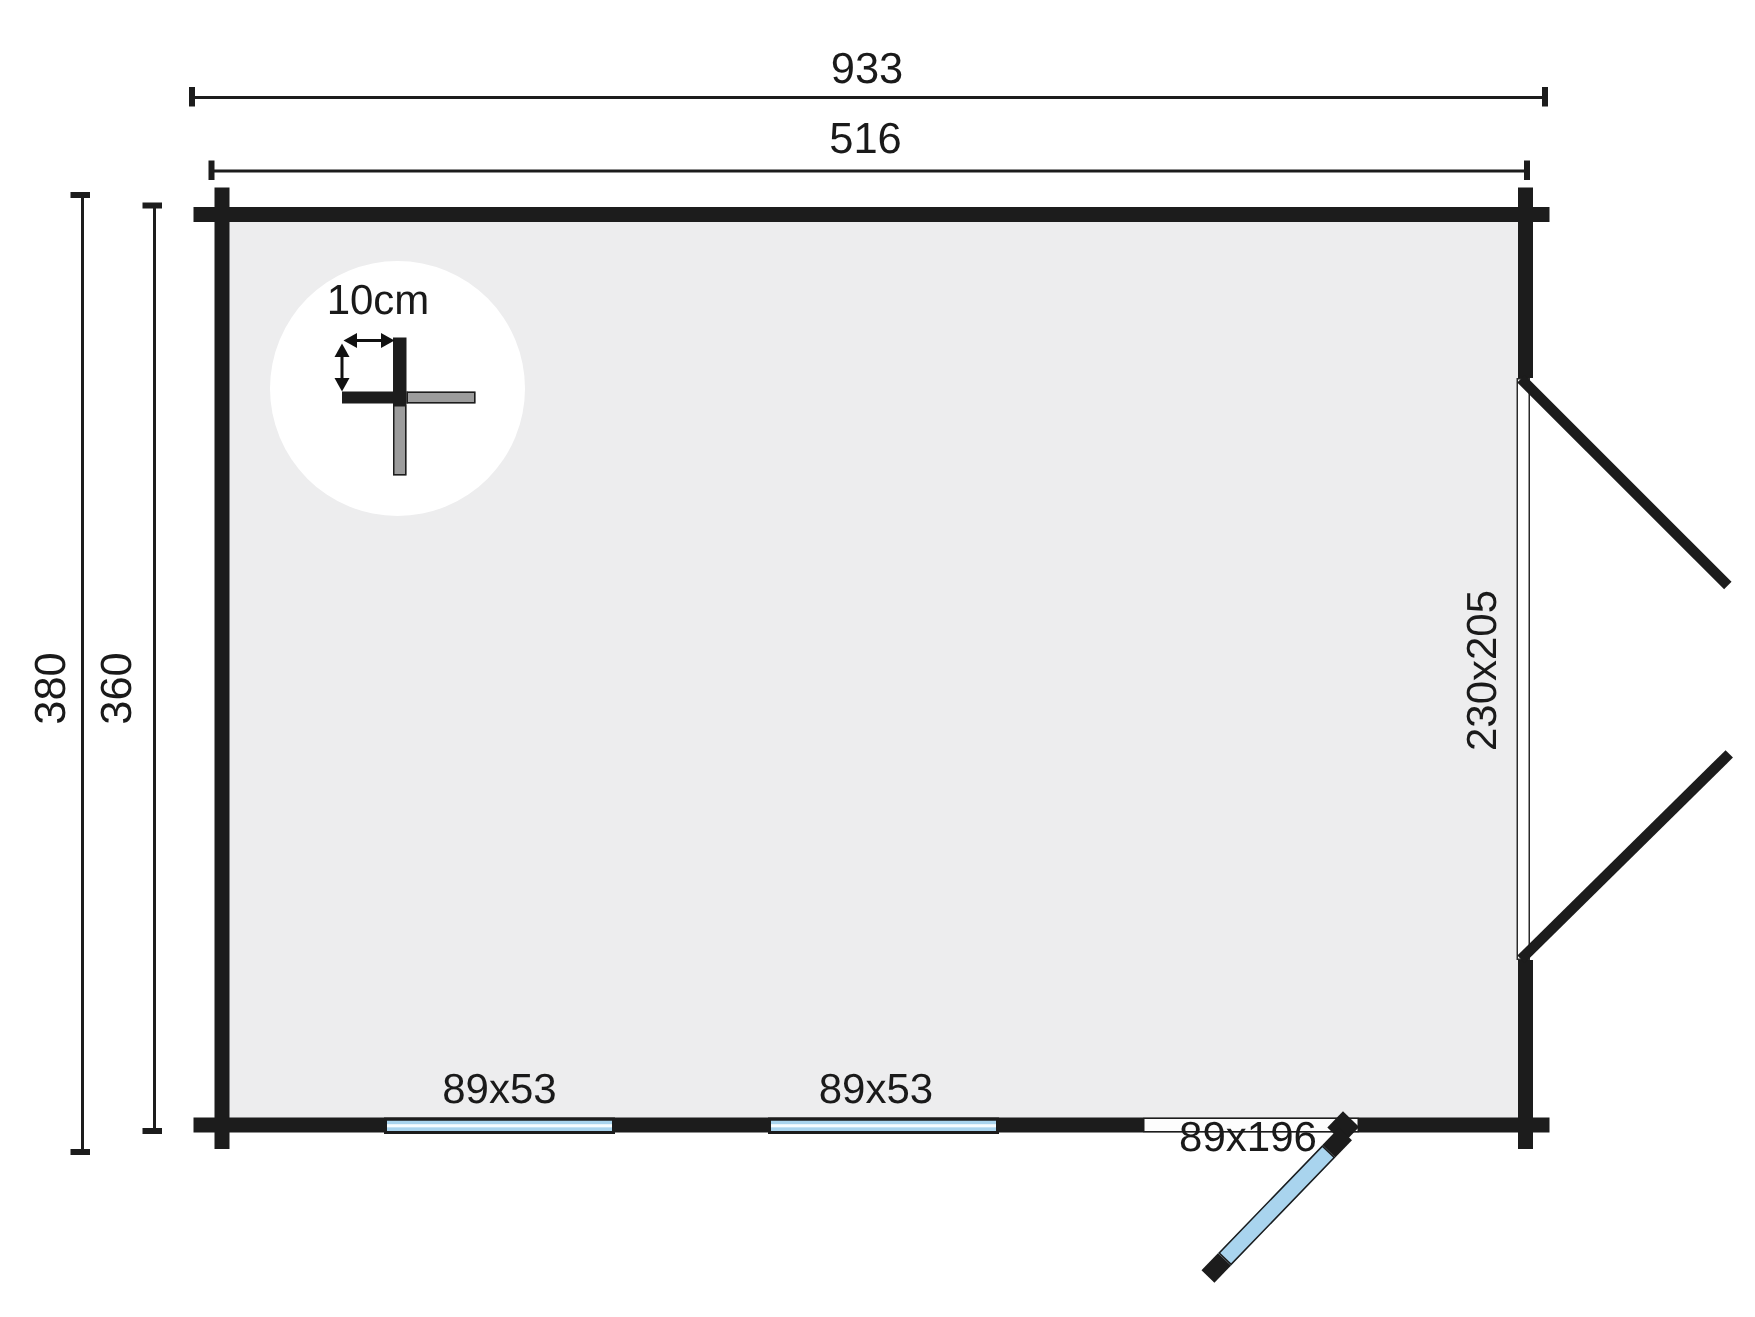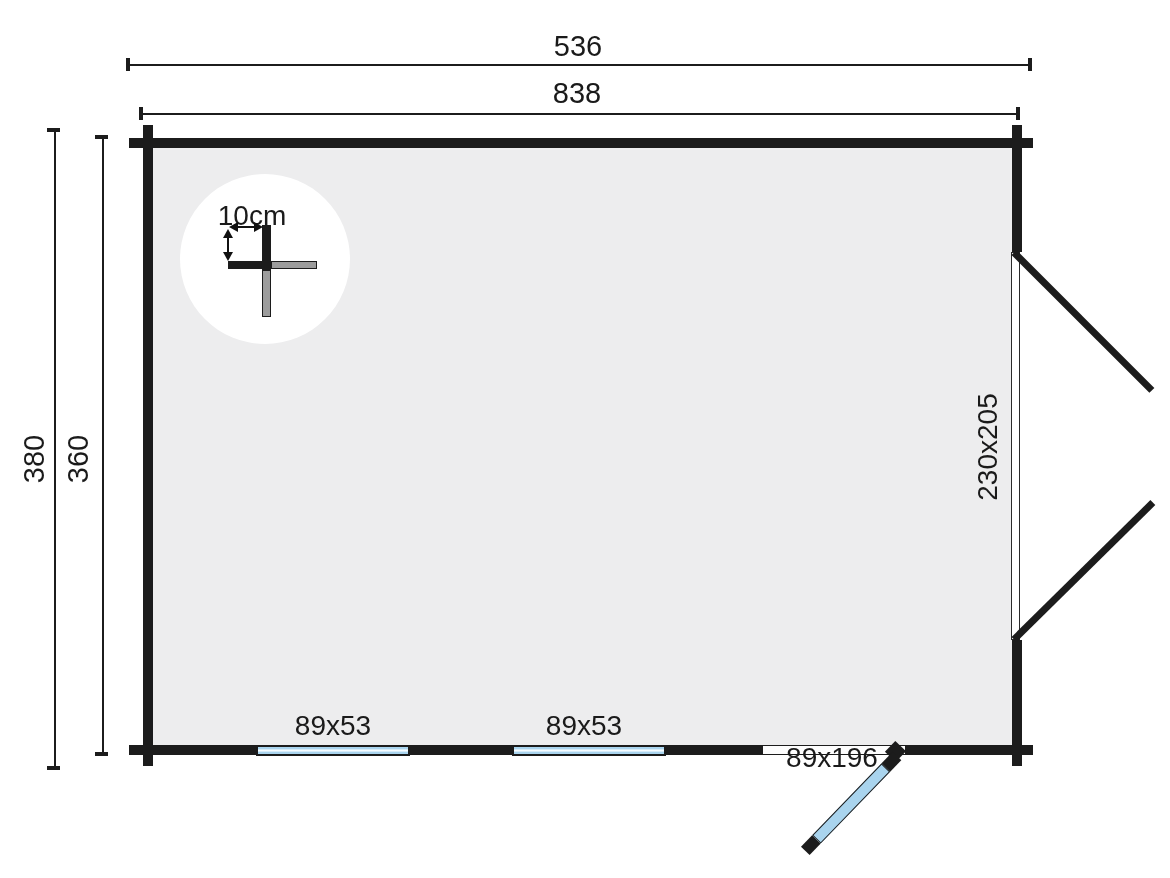--- a/index.html
+++ b/index.html
@@ -59,42 +59,42 @@
     border-left:5px solid transparent; border-right:5px solid transparent; border-top:9px solid #111; }
 </style>
 </head>
 <body>
 
 <div class="plan">
 
   <div class="floor" style="left:148px; top:143px; width:868px; height:607px;"></div>
 
   <div class="detail-circle" style="left:180px; top:174px; width:170px; height:170px;"></div>
-  <div class="dim-label small-label" style="left:202px; top:201px; width:100px;">10cm</div>
+  <div class="dim-label small-label" style="left:202px; top:185px; width:100px;">10cm</div>
   <div class="bar-dark" style="left:262px; top:225px; width:9px; height:45px;"></div>
   <div class="bar-dark" style="left:228px; top:261px; width:44px; height:8px;"></div>
   <div class="bar-gray" style="left:271px; top:261px; width:46px; height:8px;"></div>
   <div class="bar-gray" style="left:262px; top:270px; width:9px; height:47px;"></div>
   <div class="arrow" style="left:229px; top:221px; width:34px; height:12px;">
     <span class="shaft-h"></span>
     <span class="hd-l"></span>
     <span class="hd-r"></span>
   </div>
   <div class="arrow" style="left:222px; top:229px; width:12px; height:32px;">
     <span class="shaft-v"></span>
     <span class="hd-u"></span>
     <span class="hd-d"></span>
   </div>
 
-  <div class="dim-label" style="left:528px; top:31px; width:100px;">536</div>
+  <div class="dim-label" style="left:528px; top:31px; width:100px;">933</div>
   <div class="dl-h" style="left:128px; top:64px; width:903px;"></div>
   <div class="tick-v" style="left:126px; top:58px;"></div>
   <div class="tick-v" style="left:1028px; top:58px;"></div>
 
-  <div class="dim-label" style="left:527px; top:78px; width:100px;">838</div>
+  <div class="dim-label" style="left:527px; top:78px; width:100px;">516</div>
   <div class="dl-h" style="left:141px; top:113px; width:878px;"></div>
   <div class="tick-v" style="left:139px; top:107px;"></div>
   <div class="tick-v" style="left:1016px; top:107px;"></div>
 
   <div class="dim-label rot90" style="left:-16px; top:444px; width:100px; height:30px;">380</div>
   <div class="dl-v" style="left:54px; top:130px; height:639px;"></div>
   <div class="tick-h" style="left:47px; top:128px;"></div>
   <div class="tick-h" style="left:47px; top:766px;"></div>
 
   <div class="dim-label rot90" style="left:28px; top:444px; width:100px; height:30px;">360</div>

